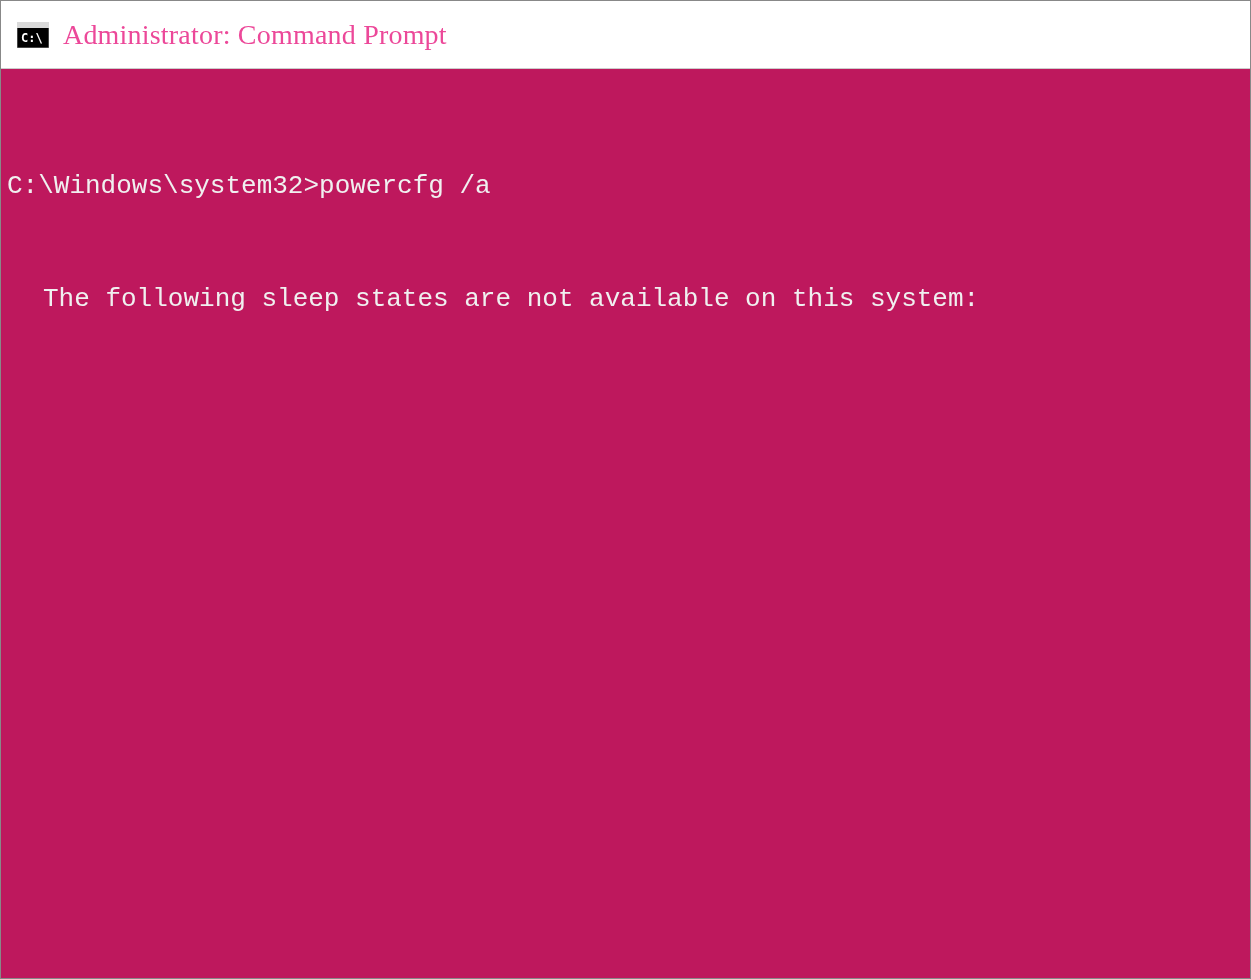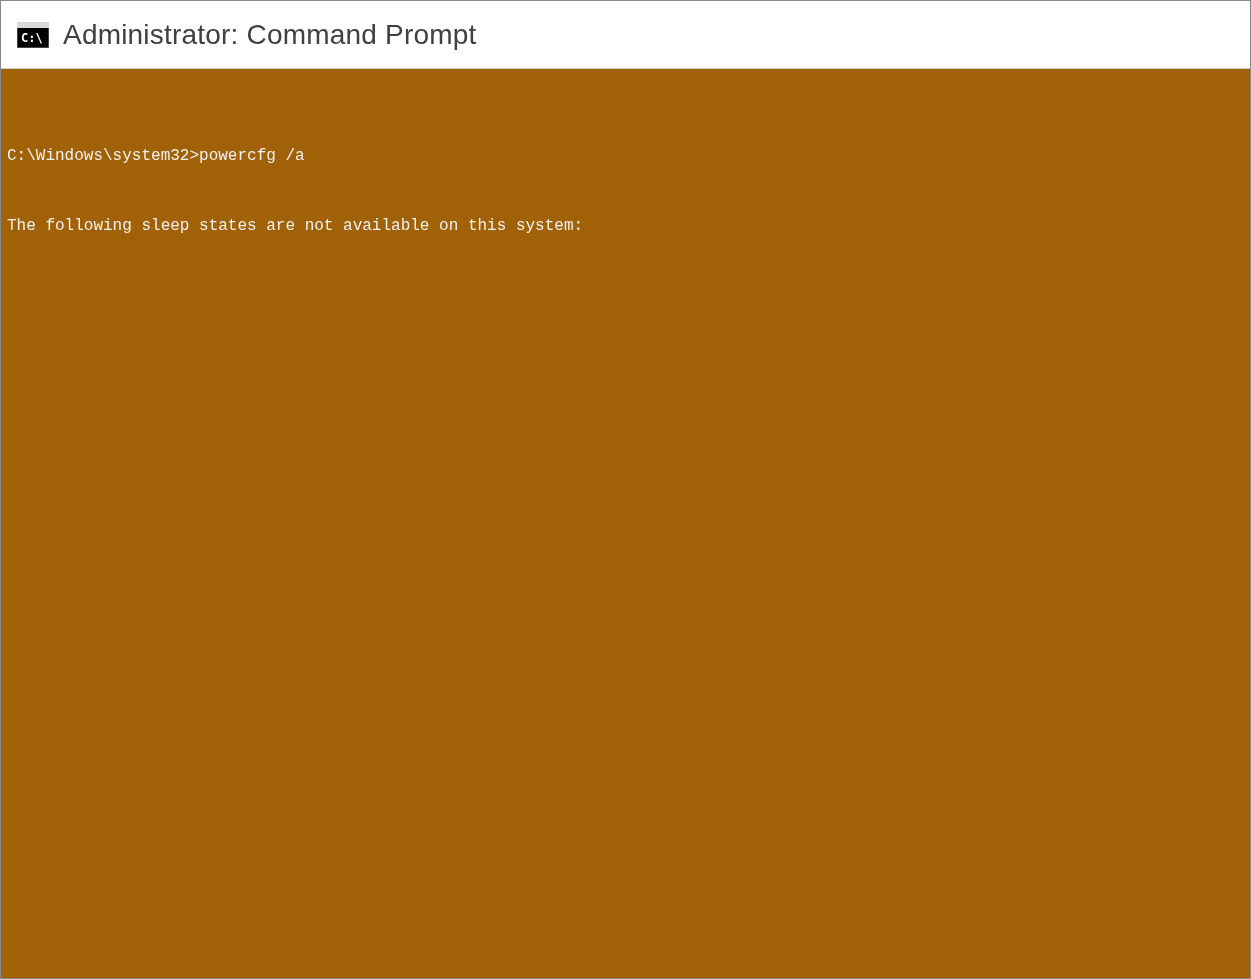--- a/index.html
+++ b/index.html
@@ -27,40 +27,41 @@
       border-bottom: 1px solid #ccc;
     }
     .titlebar-icon {
       width: 32px;
       height: 26px;
       display: inline-block;
       position: relative;
     }
     .titlebar-icon svg { width: 100%; height: 100%; display: block; }
     .titlebar-text {
-      color: #404040;
+      color: #ec4899;
       font-size: 28px;
       font-weight: 400;
       letter-spacing: 0.2px;
       white-space: nowrap;
+      font-family: Liberation Serif, serif;
     }
     .terminal {
       flex: 1;
-      background: #a16207;
+      background: #be185d;
       color: #f0f0f0;
       font-family: Consolas, "Courier New", monospace;
-      font-size: 16px;
+      font-size: 26px;
       line-height: 1.45;
-      padding: 30px 6px 6px 6px;
+      padding: 24px 6px 6px 6px;
       white-space: pre;
       overflow: hidden;
       position: relative;
     }
     .prompt-line { white-space: pre; }
-    .output-block { white-space: pre; }
+    .output-block { white-space: pre; margin-left: 36px; }
     .indent-1 { padding-left: 4.0ch; }
     .indent-2 { padding-left: 8.0ch; }
     .blank-line { height: 1.45em; }
   </style>
 </head>
 <body>
 
 <div class="window">
   <div class="titlebar">
     <span class="titlebar-icon">

